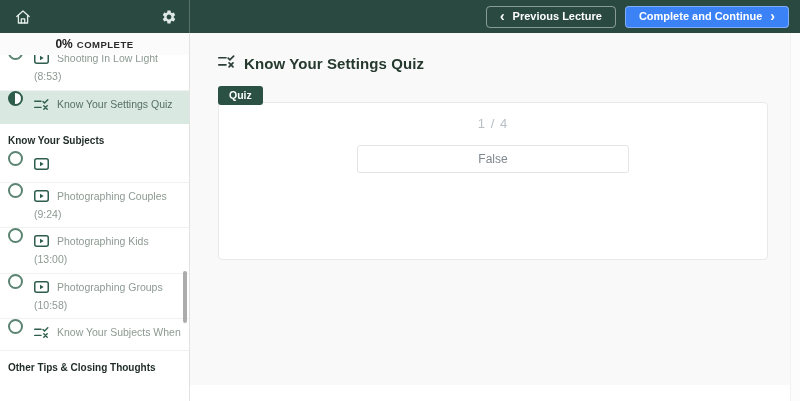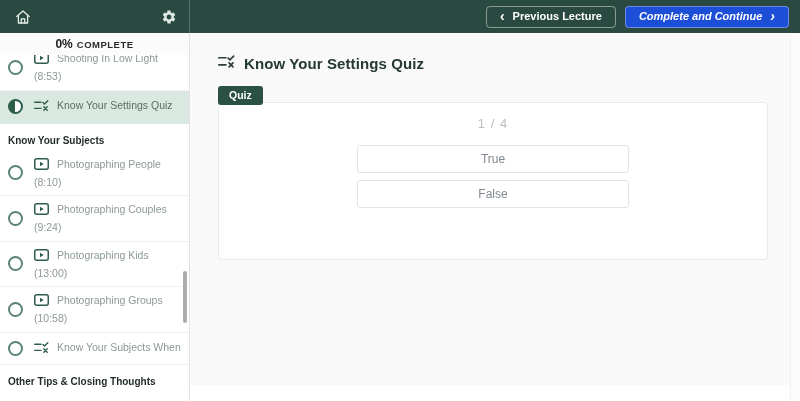--- a/index.html
+++ b/index.html
@@ -21,38 +21,38 @@
   .topbar-right{
     flex:1;display:flex;align-items:center;justify-content:flex-end;
     gap:9px;padding-right:11px;
   }
   .tb-btn{
     height:22px;border-radius:4px;font-size:11px;font-weight:bold;color:#fff;
     display:flex;align-items:center;gap:8px;padding:0 13px;cursor:pointer;
     box-sizing:border-box;line-height:1;
   }
   .tb-btn-outline{border:1px solid rgba(255,255,255,0.45);background:transparent;}
-  .tb-btn-solid{background:#1d4ed8;border:1px solid rgba(255,255,255,0.35);font-style:italic;}
+  .tb-btn-solid{background:#3b82f6;border:1px solid rgba(255,255,255,0.35);}
   .chev{font-size:14px;font-weight:bold;position:relative;top:-1px;}
 
   
   .sidebar{
     position:absolute;top:33px;left:0;width:190px;height:368px;
     background:#fff;border-right:1px solid #e2e2e2;box-sizing:border-box;
     overflow:hidden;z-index:10;
   }
   .progress-header{
     height:22px;display:flex;align-items:center;justify-content:center;gap:4px;
     background:#fbfbfb;
   }
   .progress-value{font-size:12px;font-weight:bold;color:#1c1c1c;}
   .progress-caption{font-size:9.5px;font-weight:bold;color:#2a2a2a;letter-spacing:.5px;}
   .rows{overflow:hidden;}
   .srow{
-    display:flex;align-items:center;padding:0 6px 0 8px;min-height:32px;
+    display:flex;align-items:flex-start;padding:0 6px 0 8px;min-height:32px;
     border-bottom:1px solid #f1f1f1;cursor:pointer;box-sizing:border-box;
   }
   .srow.cut{margin-top:-10px;}
   .srow.active{background:#d9e8e1;border-bottom-color:#d9e8e1;min-height:33px;}
   .pcircle{
     width:11px;height:11px;border:2px solid #5b8472;border-radius:50%;
     flex:none;margin-right:11px;background:#fff;
   }
   .pcircle.half{
     border-color:#2f5d4b;
@@ -172,21 +172,21 @@
     <div class="section-title">Know Your Subjects</div>
 
     <div class="srow">
       <span class="pcircle"></span>
       <div class="srow-content">
         <span class="row-ic">
           <svg width="15" height="12" viewBox="0 0 15 12">
               <rect x="0.75" y="0.75" width="13.5" height="10.5" rx="2" fill="none" stroke="#2f5d4c" stroke-width="1.5"></rect>
               <path d="M6 3.7 L9.7 6 L6 8.3 Z" fill="#2f5d4c"></path>
             </svg>
-        </span><span>Photographing People (8:10)</span>
+        </span>
       </div>
     </div>
 
     <div class="srow">
       <span class="pcircle"></span>
       <div class="srow-content">
         <span class="row-ic">
           <svg width="15" height="12" viewBox="0 0 15 12">
               <rect x="0.75" y="0.75" width="13.5" height="10.5" rx="2" fill="none" stroke="#2f5d4c" stroke-width="1.5"></rect>
               <path d="M6 3.7 L9.7 6 L6 8.3 Z" fill="#2f5d4c"></path>
@@ -251,20 +251,19 @@
         </svg>
     </span>
     <span class="main-title">Know Your Settings Quiz</span>
   </div>
 
   <div class="quiz-badge">Quiz</div>
 
   <div class="quiz-card">
     <div class="quiz-progress">1 / 4</div>
     <div class="options">
-      <button class="option-btn">True</button>
       <button class="option-btn">False</button>
     </div>
   </div>
 
   <div class="bottom-strip"></div>
   <div class="main-scroll-strip"></div>
 </div>
 
 </body></html>

